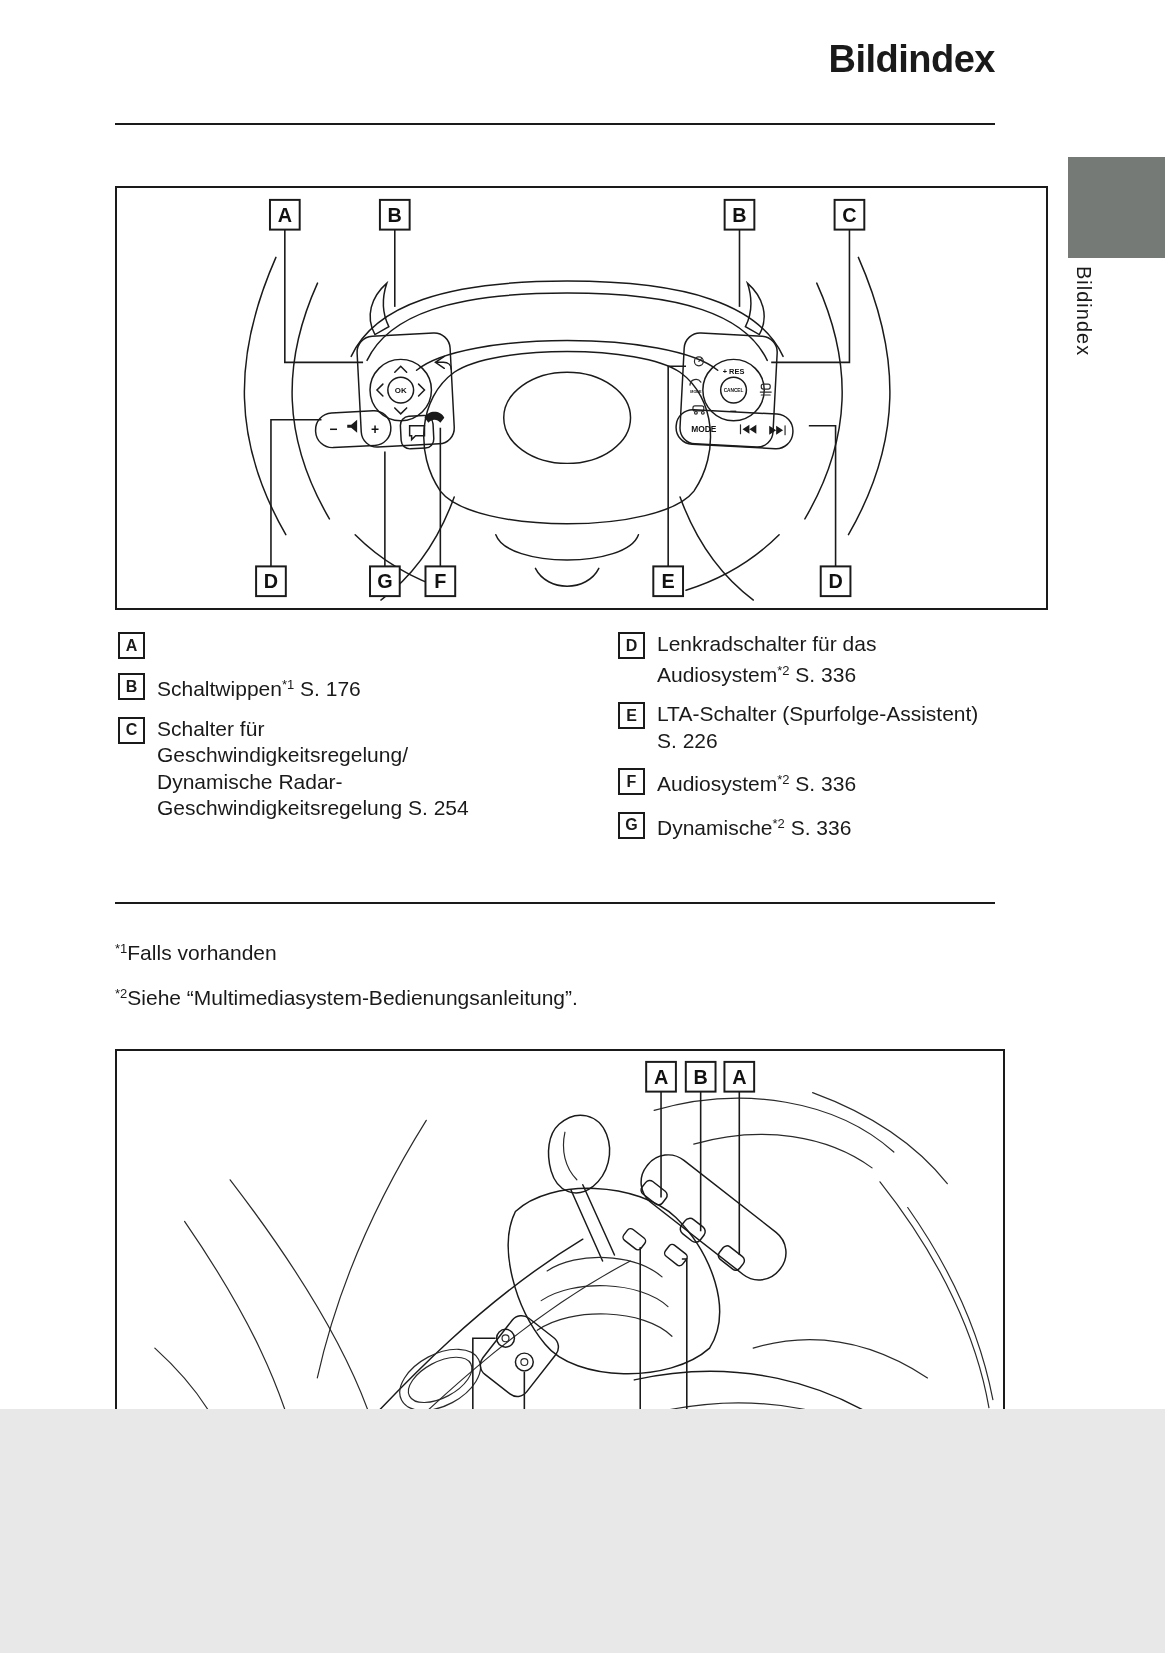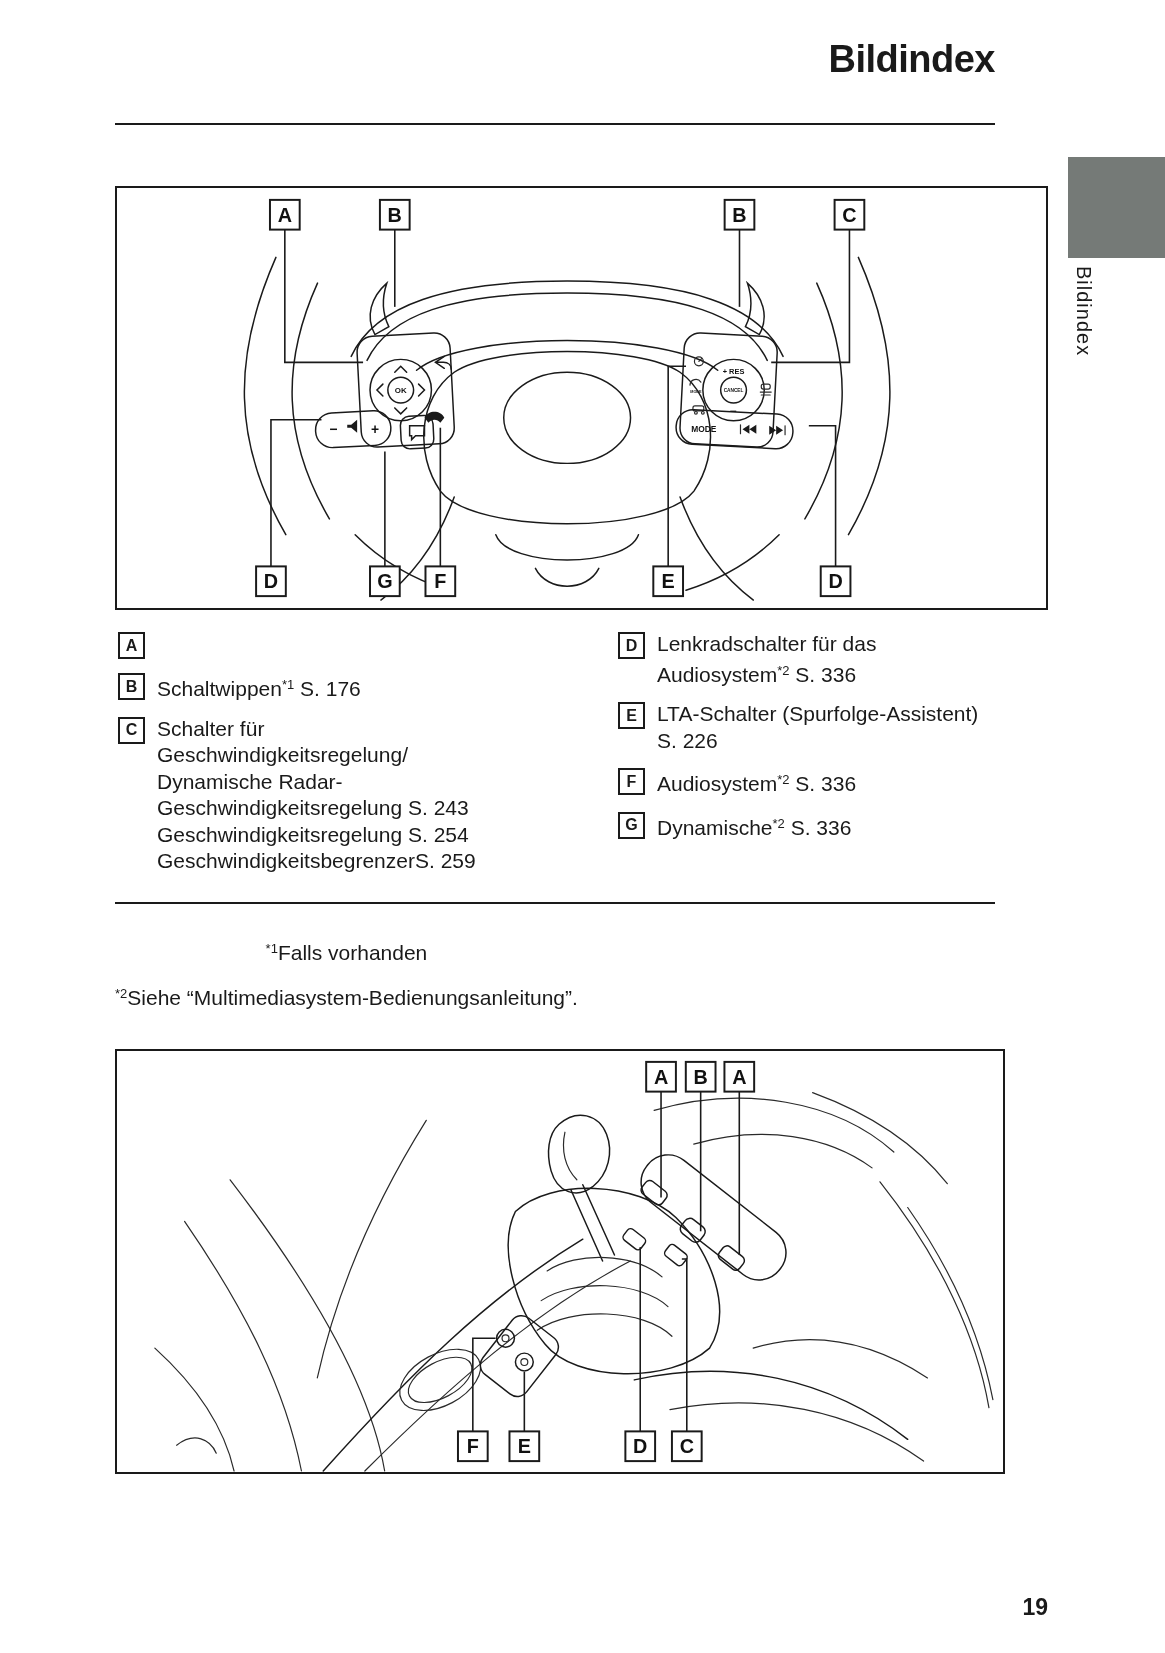--- a/index.html
+++ b/index.html
@@ -1,16 +1,16 @@
 <!DOCTYPE html>
 <html><head>
 <meta charset="utf-8">
 <style>
   html,body{margin:0;padding:0;background:#e8e8e8;}
-  .page{position:relative;width:1165px;height:1653px;background:#ffffff;
+  .page{position:relative;width:1165px;height:1409px;background:#ffffff;
         font-family:"Liberation Sans",sans-serif;color:#1a1a1a;overflow:hidden;}
   .page-title{position:absolute;top:38px;right:170px;font-size:38px;font-weight:bold;
         letter-spacing:-0.5px;}
   .title-rule{position:absolute;left:115px;top:123px;width:880px;border-top:2px solid #1a1a1a;}
   .side-tab{position:absolute;left:1068px;top:157px;width:97px;height:101px;display:block;}
   .side-tab-label{position:absolute;left:1072px;top:266px;writing-mode:vertical-rl;
         font-size:20px;letter-spacing:1px;}
   .figure{position:absolute;border:2px solid #1a1a1a;box-sizing:border-box;background:#fff;}
   #fig1{left:115px;top:186px;width:933px;height:424px;}
   #fig2{left:115px;top:1049px;width:890px;height:425px;}
@@ -21,21 +21,21 @@
   #legend-left{left:118px;width:470px;}
   #legend-right{left:618px;width:377px;}
   .lg-item{display:flex;gap:12px;margin-bottom:13px;}
   .lg-box{flex:0 0 auto;width:27px;height:27px;border:2px solid #1a1a1a;box-sizing:border-box;
         display:flex;align-items:center;justify-content:center;font-size:16px;font-weight:bold;
         margin-top:1px;}
   .lg-text{font-size:21px;line-height:26.5px;}
   .sup{font-size:13px;vertical-align:7px;}
 
   .rule2{position:absolute;left:115px;top:902px;width:880px;border-top:2px solid #1a1a1a;}
-  .footnotes{position:absolute;left:115px;top:936px;font-size:21px;line-height:26px;text-align:center;}
+  .footnotes{position:absolute;left:115px;top:936px;font-size:21px;line-height:26px;}
   .footnote{margin-bottom:15px;}
   .page-number{position:absolute;top:1582px;right:117px;font-size:23px;font-weight:bold;margin-top:12px;}
 
   
   .a1{fill:none;stroke:#1a1a1a;stroke-width:1.5;stroke-linecap:round;}
   .a2{fill:none;stroke:#2a2a2a;stroke-width:1.2;stroke-linecap:round;}
   .ld{fill:none;stroke:#1a1a1a;stroke-width:1.6;}
   .co{fill:#ffffff;stroke:#1a1a1a;stroke-width:2;}
   .co-t{font-size:20px;font-weight:bold;text-anchor:middle;dominant-baseline:central;fill:#111;}
   .fg{fill:#1a1a1a;stroke:none;}
@@ -195,23 +195,21 @@
     <div class="lg-item">
       <span class="lg-box">B</span>
       <div class="lg-text"><span>Schaltwippen</span><sup class="sup">*1</sup><span> S. 176</span></div>
     </div>
     <div class="lg-item">
       <span class="lg-box">C</span>
       <div class="lg-text">
         <span>Schalter für</span>
         <div>Geschwindigkeitsregelung/</div>
         <div>Dynamische Radar-</div>
-        <div>Geschwindigkeitsregelung S. 243</div>
         <div>Geschwindigkeitsregelung S. 254</div>
-        <div>GeschwindigkeitsbegrenzerS. 259</div>
       </div>
     </div>
   </div>
 
   <div class="legend-col" id="legend-right">
     <div class="lg-item">
       <span class="lg-box">D</span>
       <div class="lg-text">
         <span>Lenkradschalter für das</span>
         <div><span>Audiosystem</span><sup class="sup">*2</sup><span> S. 336</span></div>

